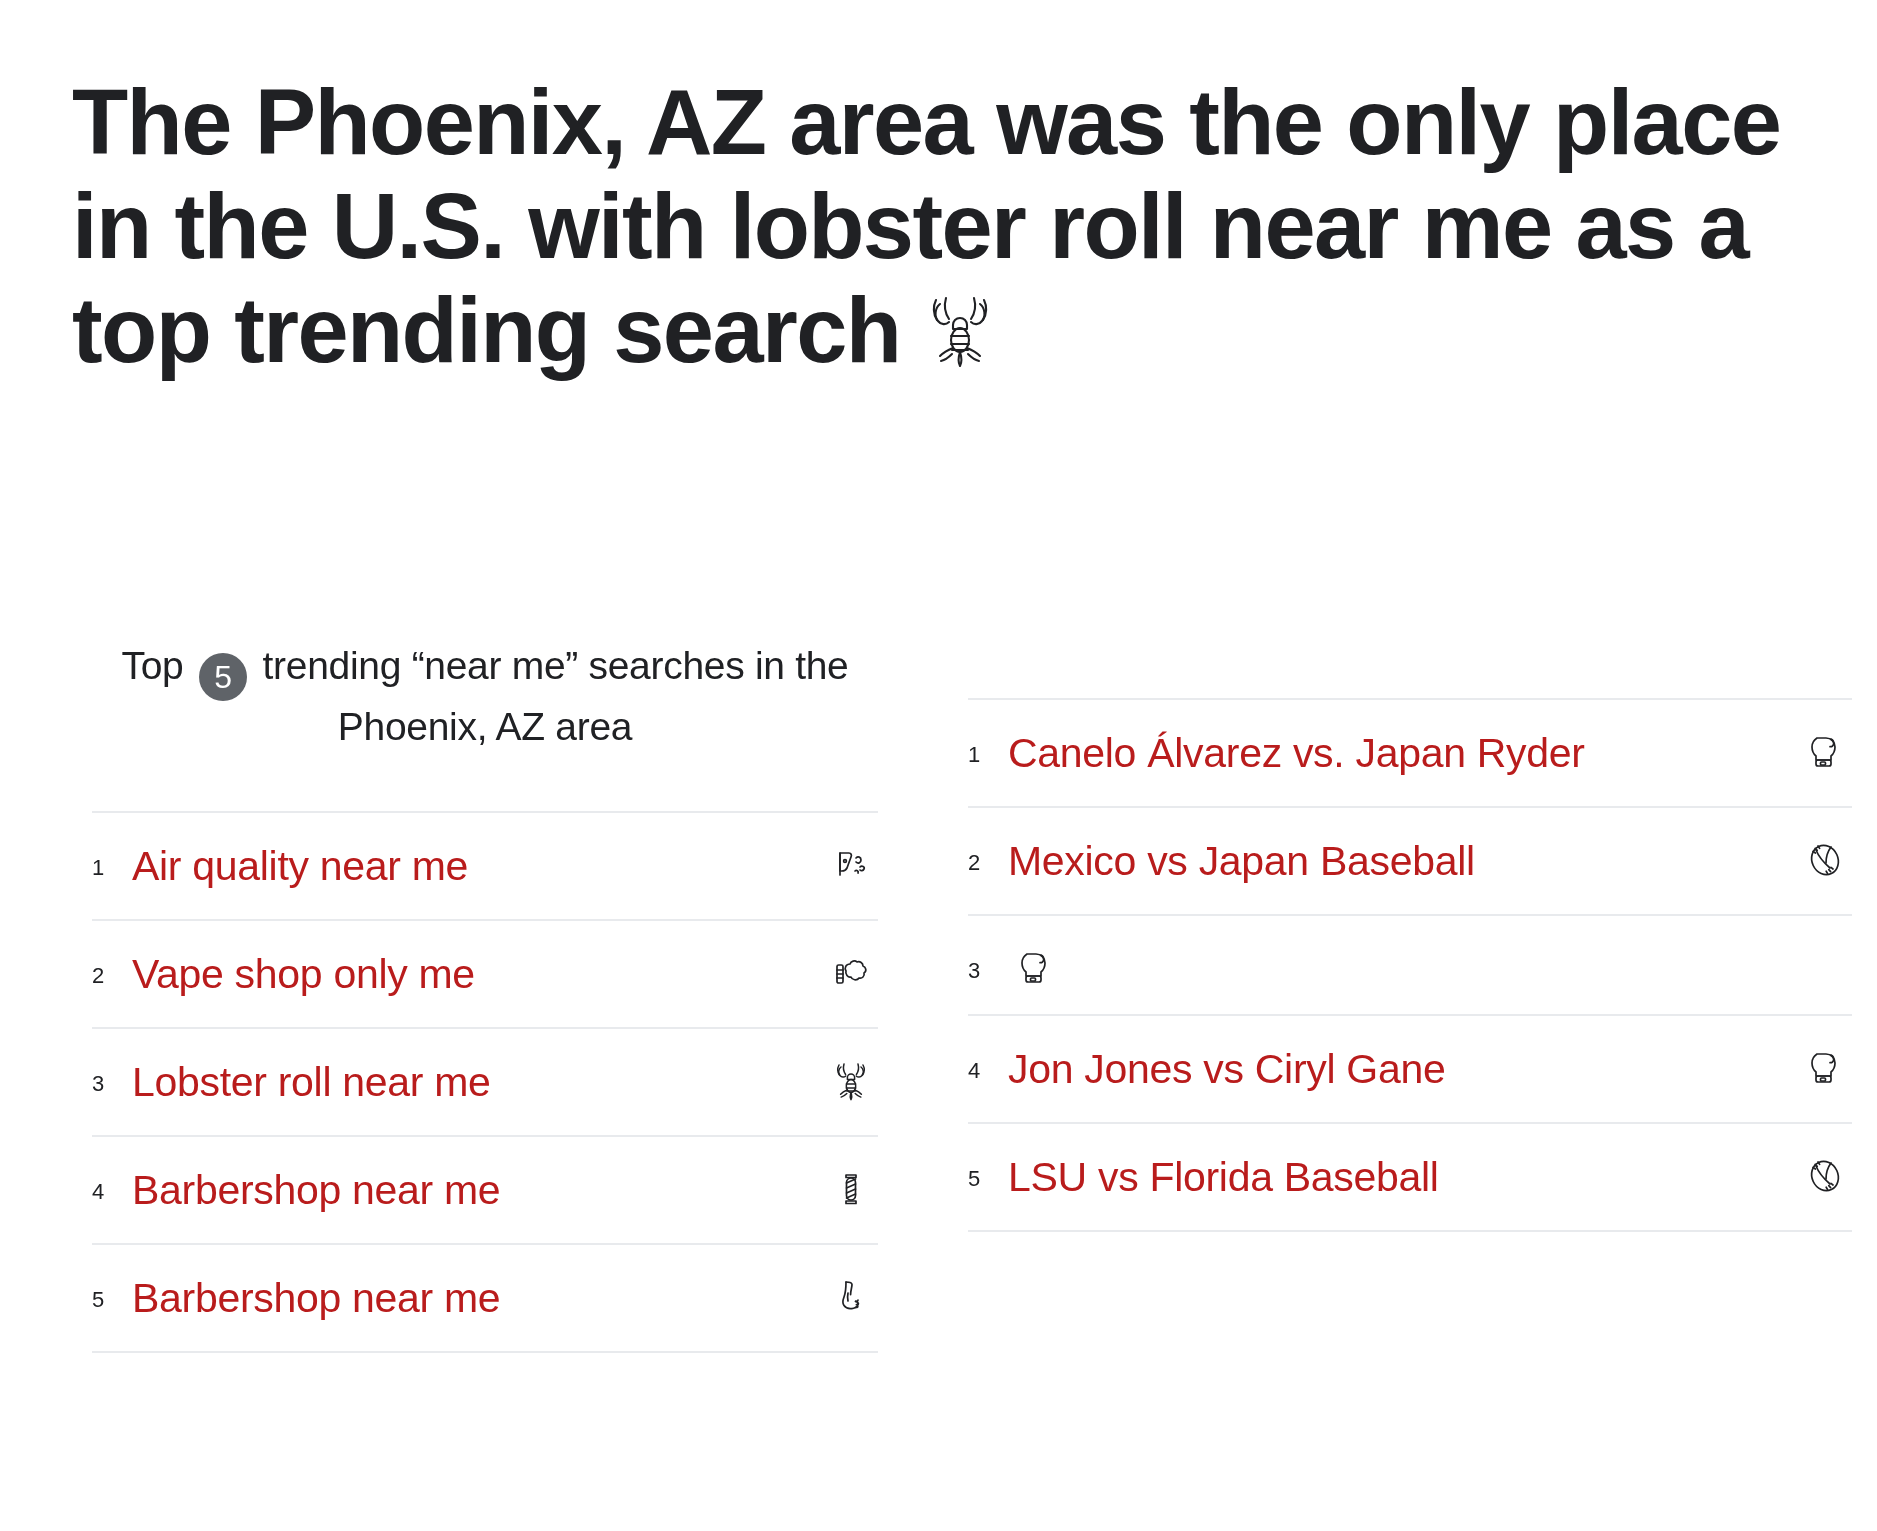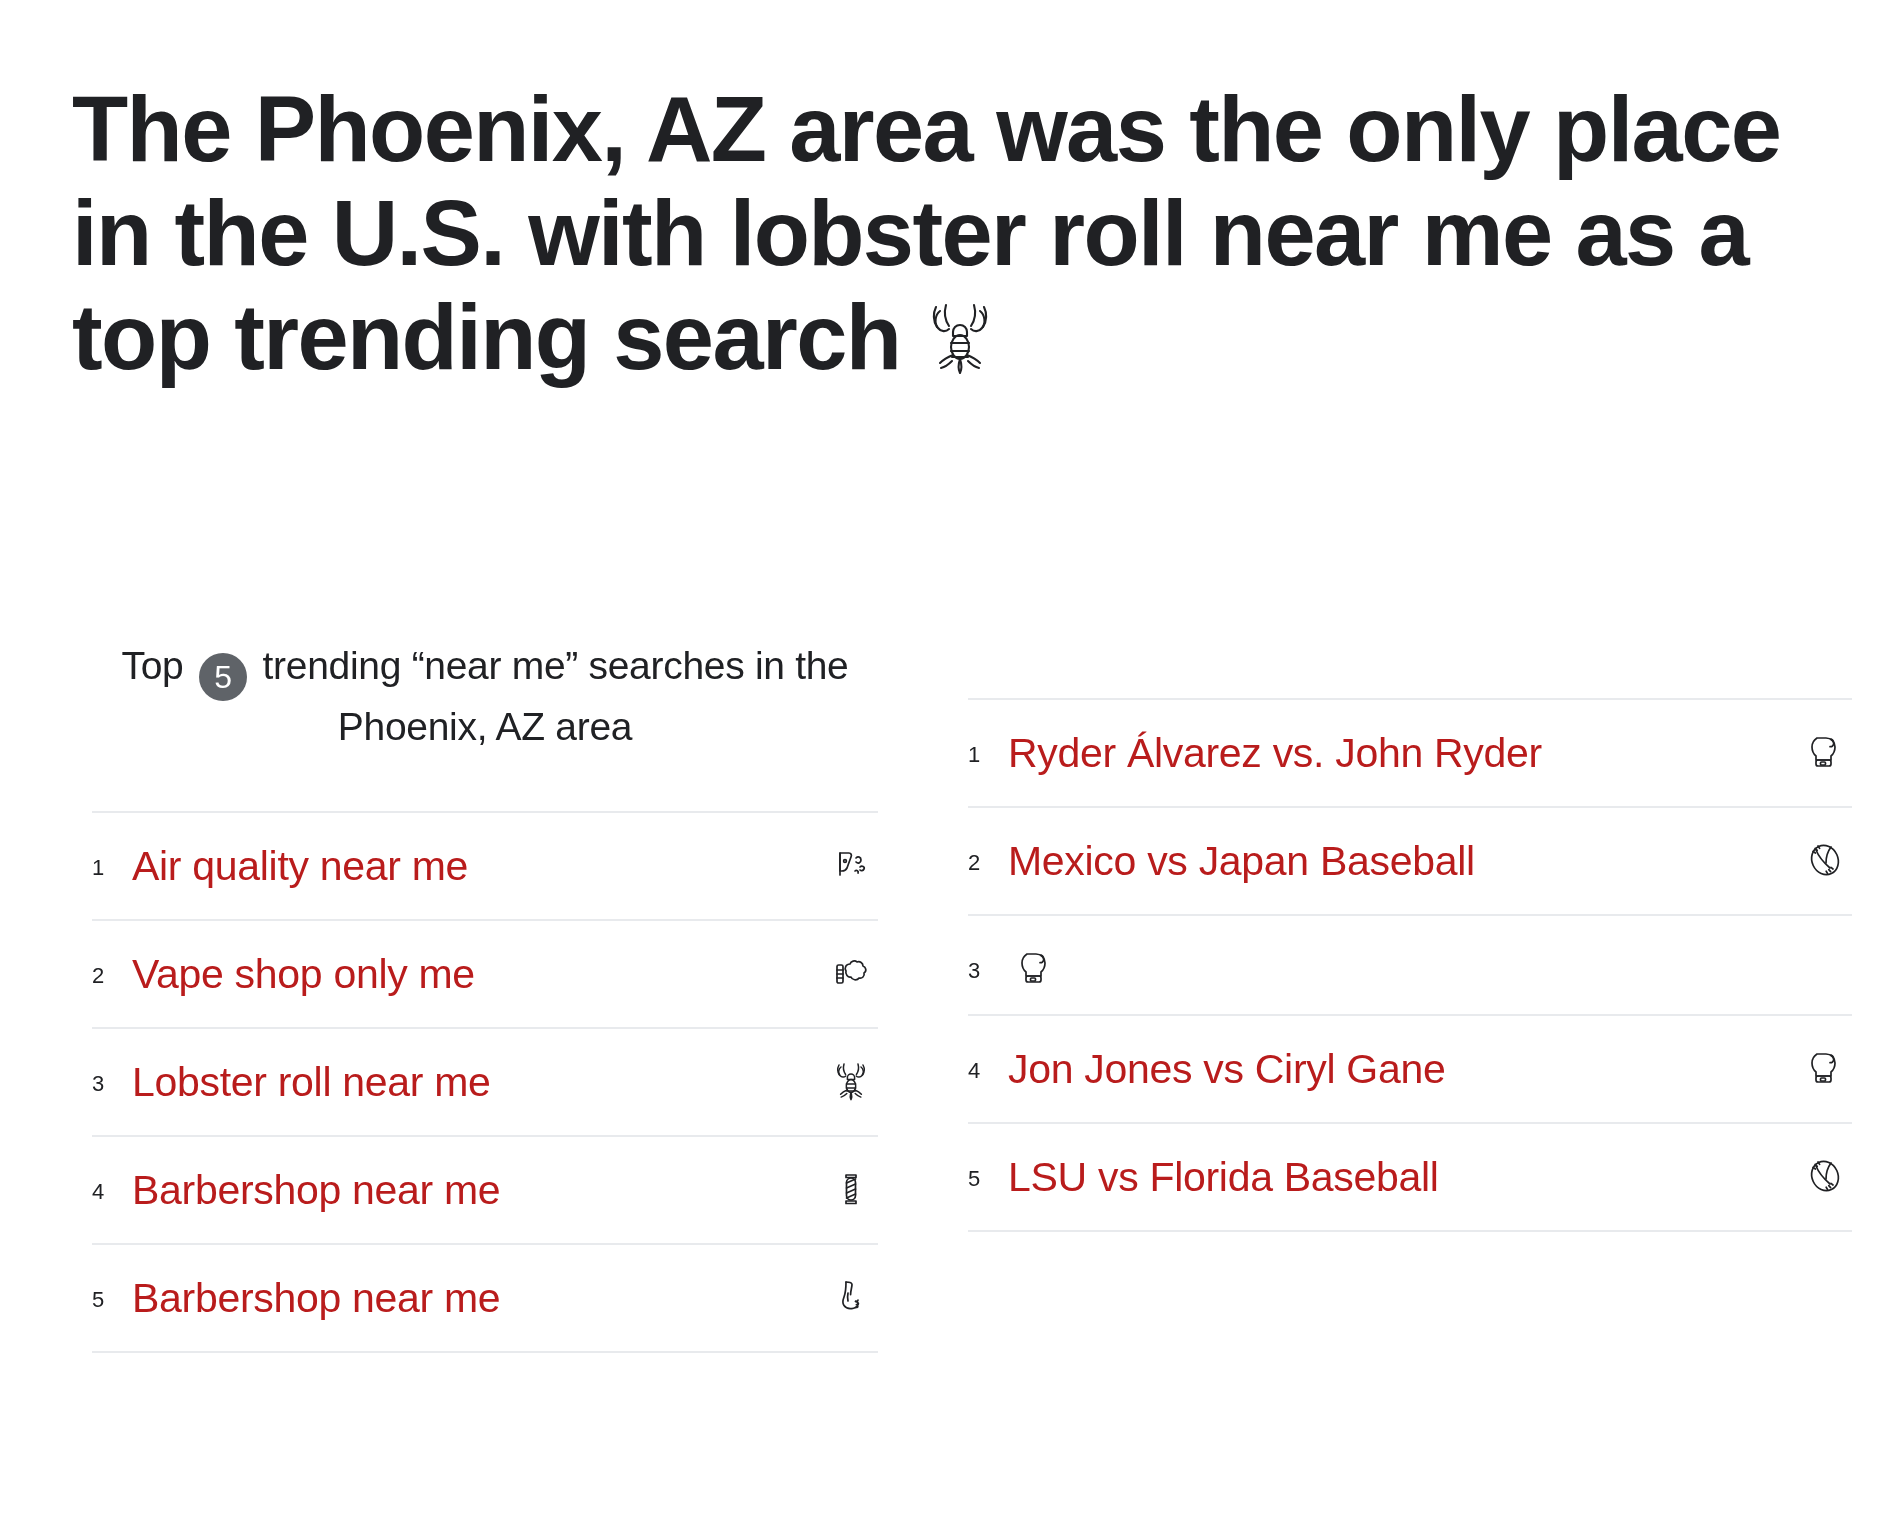--- a/index.html
+++ b/index.html
@@ -20,21 +20,21 @@
     width: 1877px;
     height: 1531px;
     box-sizing: border-box;
     padding: 0;
   }
 
   
   .headline {
     position: absolute;
     left: 72px;
-    top: 16px;
+    top: 9px;
     width: 1760px;
     font-size: 92px;
     line-height: 1.13;
     font-weight: 700;
     letter-spacing: -1.6px;
     color: #202124;
   }
   .headline .hl-emph {
     font-weight: 700;
   }
@@ -233,21 +233,21 @@
 
       </div>
     </div>
 
     <div class="col right">
 
       <div class="list">
 
         <div class="row">
           <div class="rank">1</div>
-          <div class="label">Ryder Álvarez vs. John Ryder</div>
+          <div class="label">Canelo Álvarez vs. Japan Ryder</div>
           <div class="row-icon">
             <svg width="34" height="40" viewBox="0 0 34 40" fill="none" stroke="#202124" stroke-width="1.7" stroke-linecap="round" stroke-linejoin="round">
               <path d="M9 6c-3 2-5 5-5 9 0 4 1.6 7 4 9v4h15v-4c2.4-2 4-5 4-9 0-5-4-9-9-9z"></path>
               <path d="M23 7c2 1 3 3 2.6 5-.4 2-2 3-3.6 2.6"></path>
               <rect x="8" y="28" width="15" height="6" rx="2"></rect>
               <rect x="12.5" y="30" width="5" height="3" rx="1"></rect>
             </svg>
           </div>
         </div>
 

